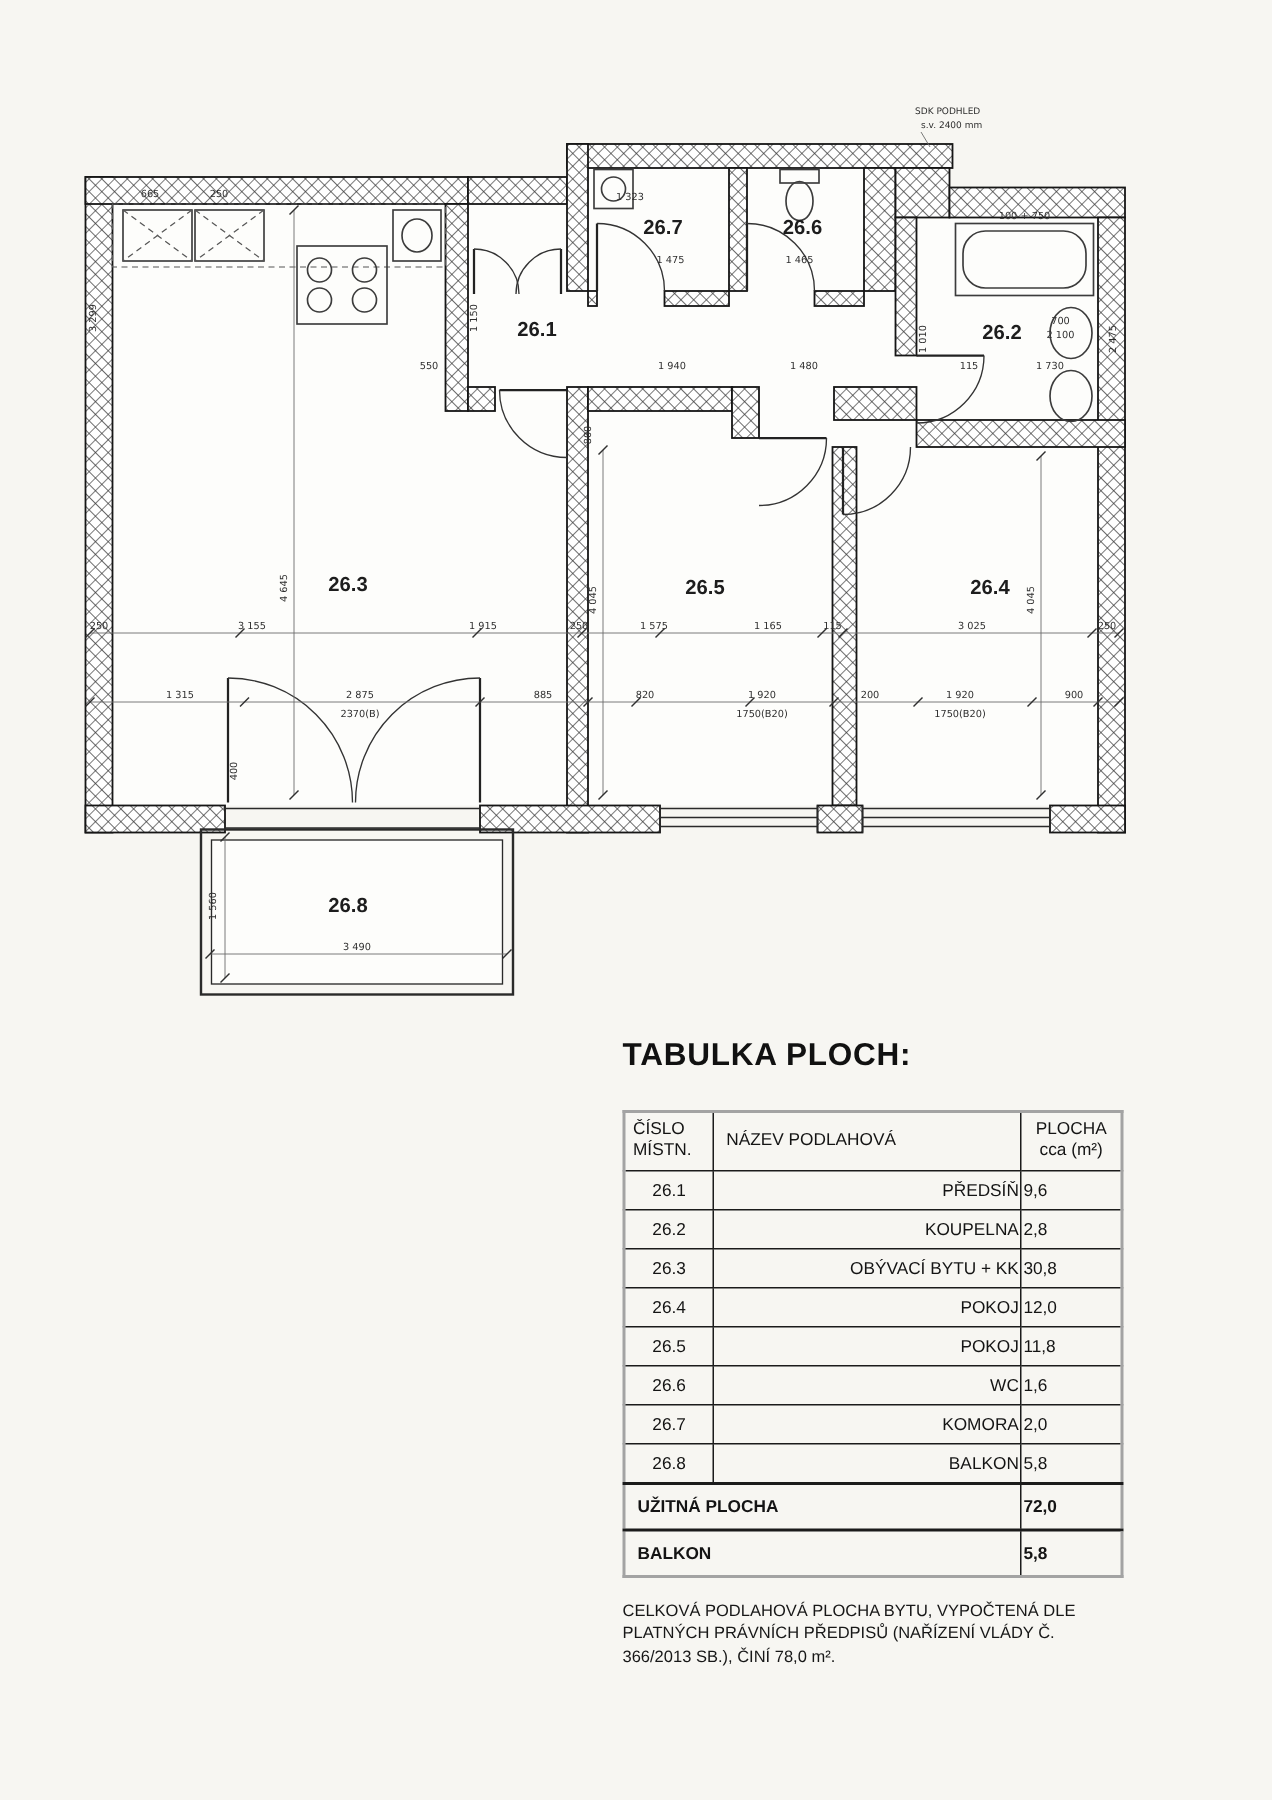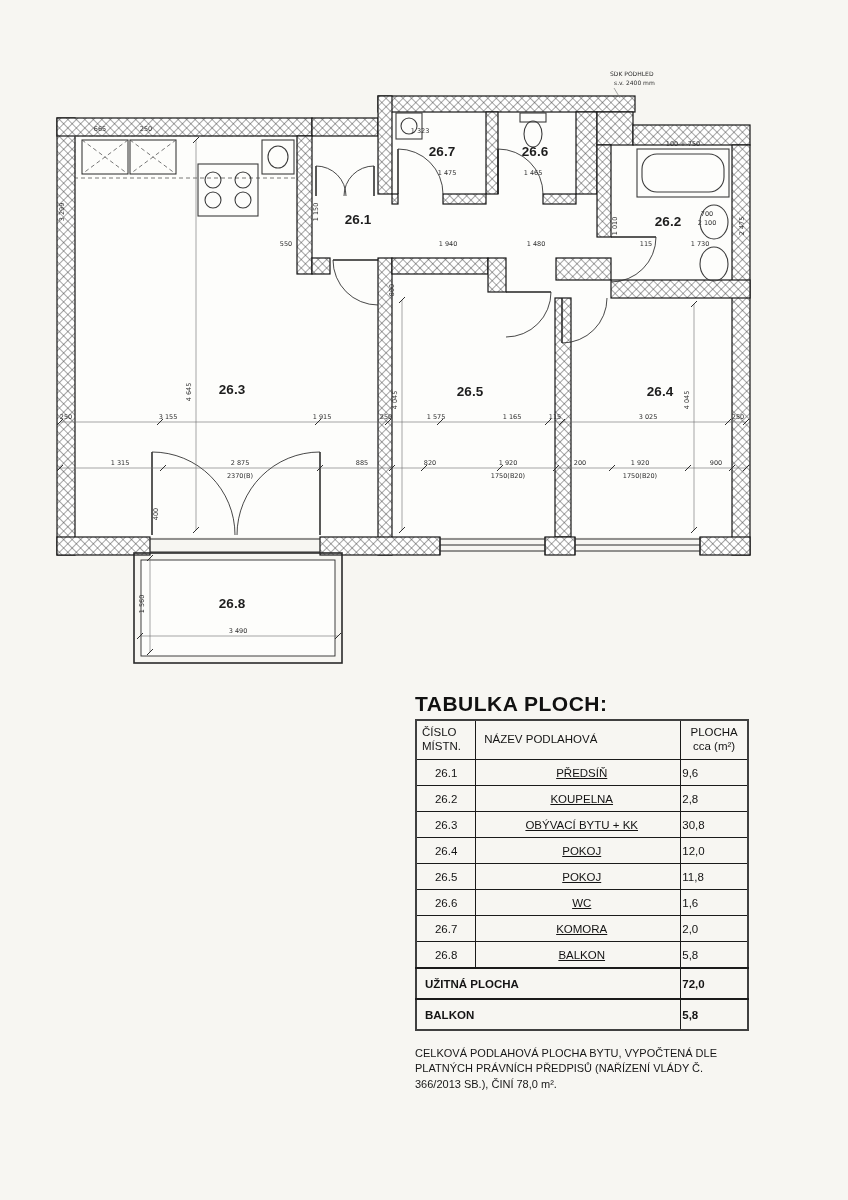--- a/index.html
+++ b/index.html
@@ -18,29 +18,29 @@
   .fixd{fill:none;stroke:#555;stroke-width:0.8;stroke-dasharray:4 3;}
   .win{stroke:#2a2a2a;stroke-width:1;}
   .dim-line{stroke:#6b6b6b;stroke-width:0.6;}
   .dim-tick{stroke:#2f2f2f;stroke-width:1;}
   .room-label{font:bold 13.5px "Liberation Sans",sans-serif;fill:#1d1d1d;text-anchor:middle;}
   .dim-label{font:6.5px "DejaVu Sans",sans-serif;fill:#2e2e2e;text-anchor:middle;}
   .tiny{font:6px "DejaVu Sans",sans-serif;fill:#2e2e2e;}
 
   
   .tables{position:absolute;left:415px;top:692px;width:334px;}
-  .title{margin:0 0 3px 0;font-size:21px;font-weight:bold;letter-spacing:.5px;color:#111;}
-  table.areas{border-collapse:collapse;width:100%;border:2px solid #404040;}
+  .title{margin:0 0 24px 0;font-size:21px;font-weight:bold;letter-spacing:.5px;color:#111;}
+  table.areas{border-collapse:collapse;width:100%;border:2px solid #a3a3a3;}
   table.areas th,table.areas td{border:1px solid #1b1b1b;font-size:11.5px;color:#141414;}
   table.areas thead th{height:36px;font-weight:normal;vertical-align:middle;line-height:1.2;}
   th.h1{text-align:left;padding-left:5px;width:54px;}
   th.h2{text-align:left;padding-left:8px;width:212px;}
   th.h3{text-align:center;width:66px;}
   td.c-num{text-align:center;height:23px;}
-  td.c-name{text-align:center;padding-left:8px;height:23px;text-decoration:underline;}
+  td.c-name{text-align:right;padding-left:8px;height:23px;}
   td.c-area{text-align:left;padding-right:13px;height:23px;}
   tbody[data-name="summary-body"] tr{border-top:2px solid #1b1b1b;margin-left:12px;}
   tr.summary-row td{height:27px;font-weight:bold;}
   td.c-sum{text-align:left;padding-left:8px;}
   .note{margin:15px 0 0 0;font-size:11px;line-height:1.4;color:#171717;width:100%;}
   .note b{font-weight:normal;}
 </style>
 </head>
 <body>
 

